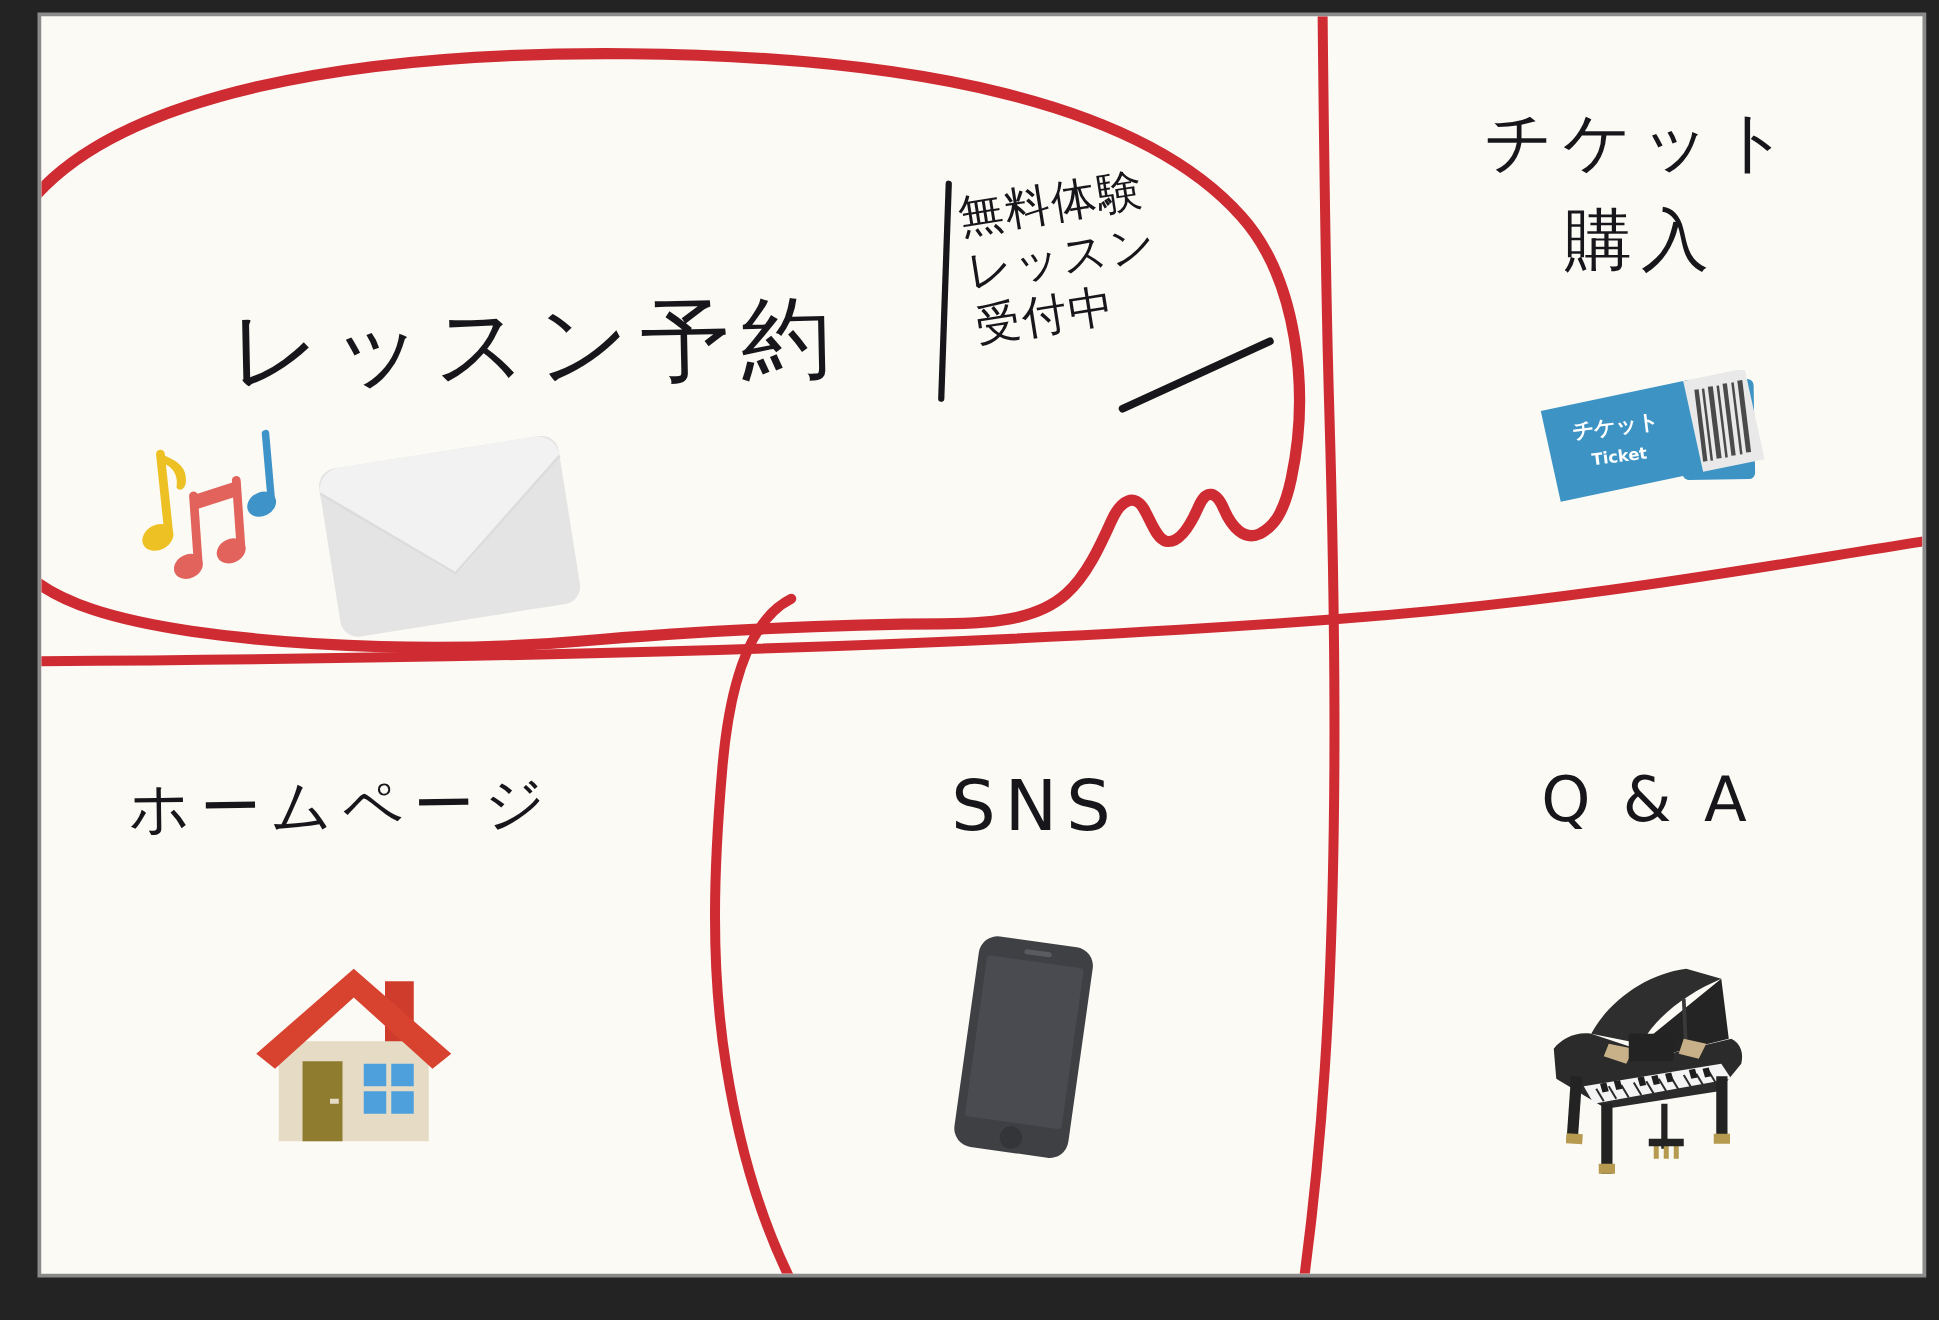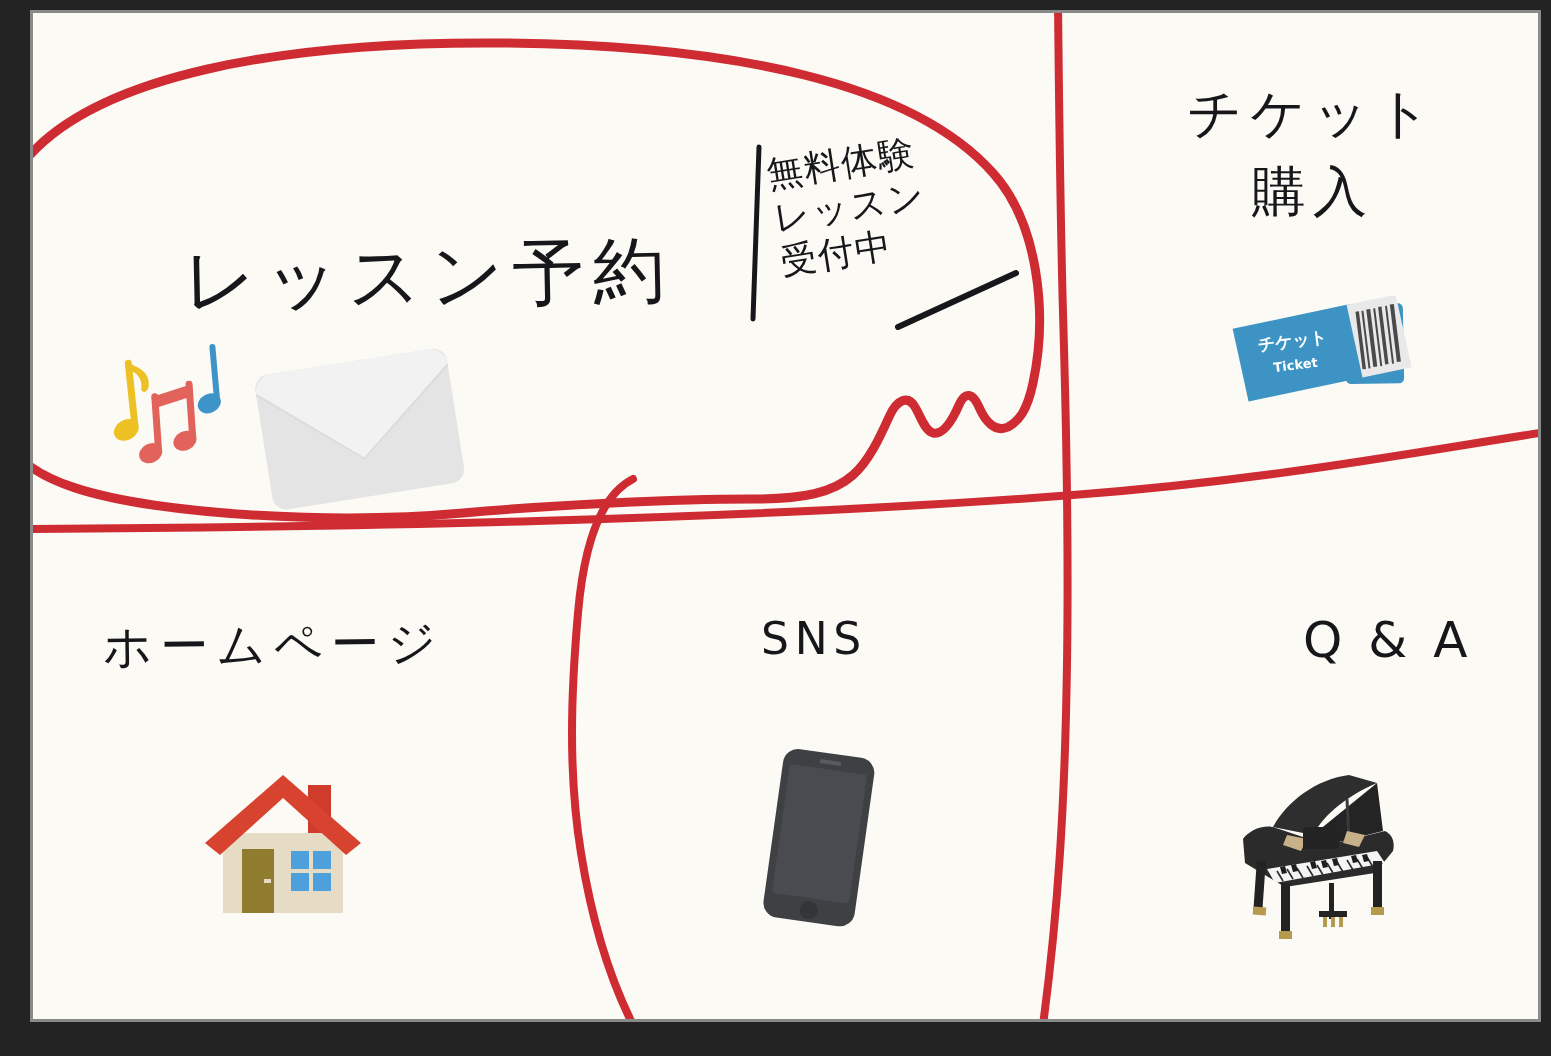--- a/index.html
+++ b/index.html
@@ -89,26 +89,26 @@
     left: 70px;
     top: 600px;
     font-size: 48px;
     letter-spacing: 0.17em;
     transform: rotate(-0.8deg);
   }
 
   #label-sns {
     left: 728px;
     top: 600px;
-    font-size: 44px;
+    font-size: 56px;
     letter-spacing: 0.13em;
   }
 
   #label-qa {
-    left: 1270px;
+    left: 1200px;
     top: 598px;
     font-size: 50px;
     letter-spacing: 0.1em;
   }
 
   
   .icon-box { position: absolute; }
   #icon-music-notes { left: 55px; top: 330px; width: 150px; height: 125px; }
   #icon-envelope    { left: 222px; top: 330px; width: 210px; height: 175px; }
   #icon-ticket      { left: 1193px; top: 283px; width: 195px; height: 110px; }

